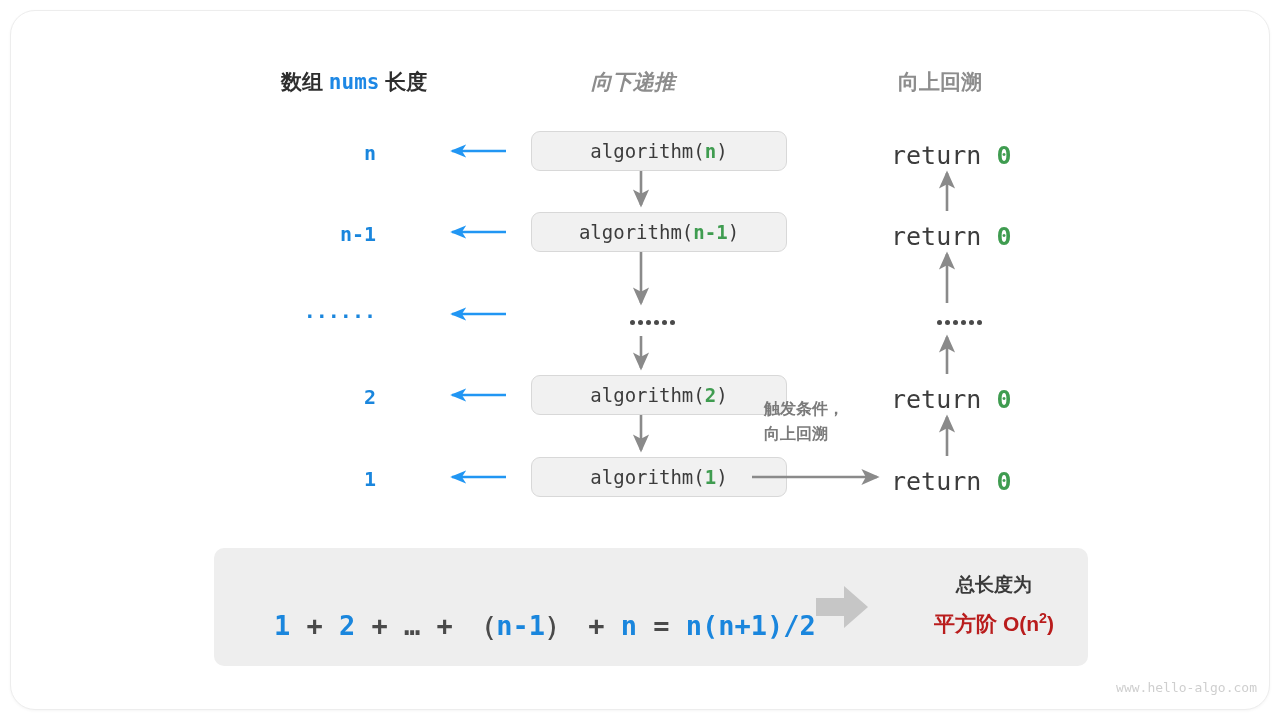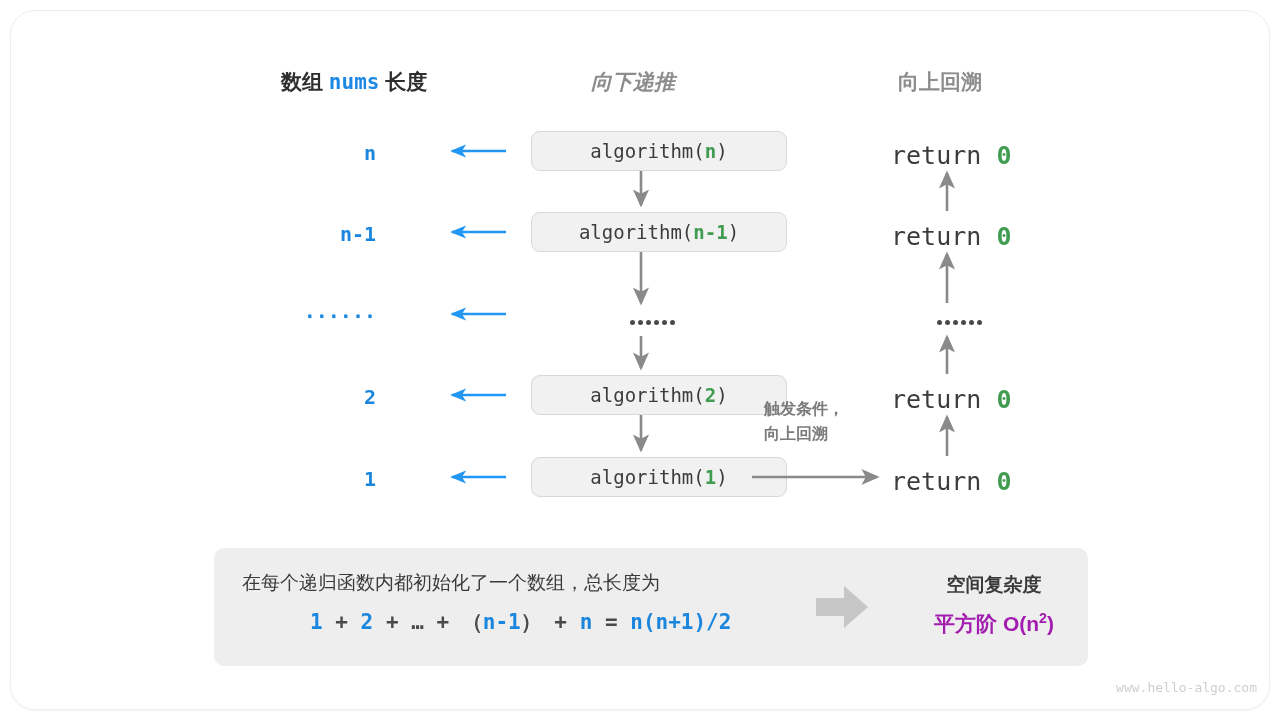--- a/index.html
+++ b/index.html
@@ -128,24 +128,23 @@
     font-size: 19px;
     color: #3a3a3a;
     white-space: nowrap;
   }
   .sum-formula {
     position: absolute;
     left: 60px;
     top: 60px;
     font-family: "DejaVu Sans Mono", monospace;
     font-weight: bold;
-    font-size: 21px;
+    font-size: 27px;
     color: #4a4a4a;
     white-space: nowrap;
-    margin-left: 36px;
   }
   .sum-formula .b { color: #1a86dd; }
   .sum-title {
     position: absolute;
     left: 690px;
     top: 24px;
     width: 180px;
     text-align: center;
     font-weight: bold;
     font-size: 19px;
@@ -153,21 +152,21 @@
     white-space: nowrap;
   }
   .sum-complexity {
     position: absolute;
     left: 690px;
     top: 62px;
     width: 180px;
     text-align: center;
     font-weight: bold;
     font-size: 21px;
-    color: #a21caf;
+    color: #b91c1c;
     white-space: nowrap;
   }
   .sum-complexity sup { font-size: 0.68em; }
 
   
   #watermark {
     position: absolute;
     right: 12px;
     bottom: 14px;
     font-family: "DejaVu Sans Mono", monospace;
@@ -307,29 +306,28 @@
       <line x1="936" y1="292" x2="936" y2="243"></line>
       <line x1="936" y1="363" x2="936" y2="326"></line>
       <line x1="936" y1="445" x2="936" y2="406"></line>
     </g>
 
     <line x1="741" y1="466" x2="866" y2="466" stroke="#8a8a8a" stroke-width="2.6" fill="none" marker-end="url(#grayHeadDown)"></line>
   </svg>
 
   <div id="summary">
 
-    <div class="sum-text">在每个递归函数内都初始化了一个数组，总长度为</div>
 
     <div class="sum-formula"><span class="b">1</span><span> + </span><span class="b">2</span><span> + </span><span>…</span><span> + </span><span>（</span><span class="b">n-1</span><span>）</span><span> + </span><span class="b">n</span><span> = </span><span class="b">n(n+1)/2</span></div>
 
     <svg style="position:absolute; left:600px; top:34px; width:56px; height:50px;" viewBox="0 0 56 50">
       <path d="M2,16 L30,16 L30,4 L54,25 L30,46 L30,34 L2,34 Z" fill="#c6c6c6"></path>
     </svg>
 
-    <div class="sum-title">空间复杂度</div>
+    <div class="sum-title">总长度为</div>
 
     <div class="sum-complexity">
       <span>平方阶</span>
       <span>O(n</span><sup>2</sup><span>)</span>
     </div>
   </div>
 
   <div id="watermark">www.hello-algo.com</div>
 
 </div>

